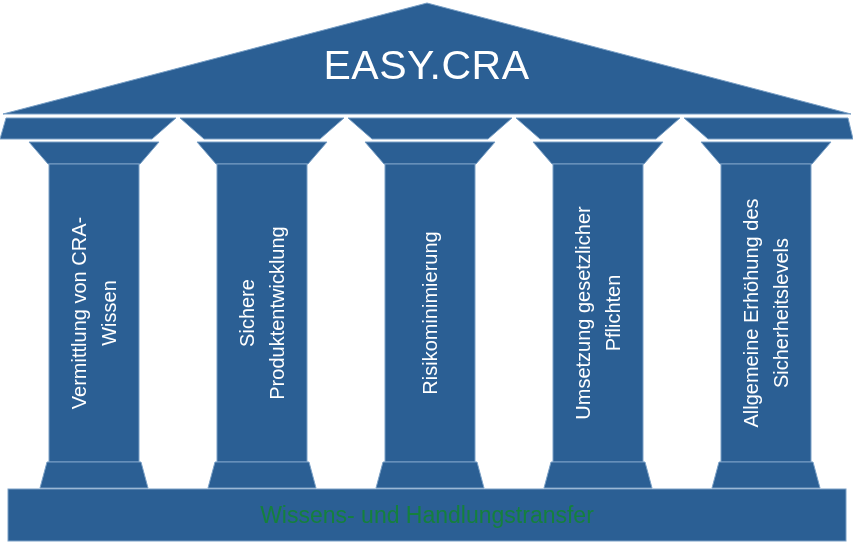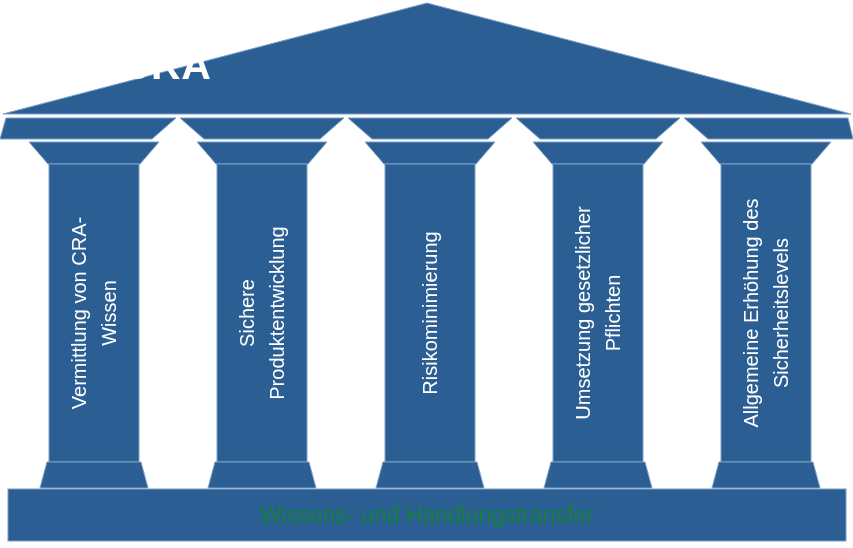--- a/index.html
+++ b/index.html
@@ -25,23 +25,24 @@
   .shape {
     fill: #2b5f94;
     stroke: #7aa0c6;
     stroke-width: 1;
   }
   .pediment-title {
     position: absolute;
     top: 45px;
     left: 0;
     width: 853px;
+    text-align: center;
     color: #ffffff;
     font-size: 41px;
-    font-weight: bold;
+    font-weight: normal;
     letter-spacing: 0.5px;
     line-height: 1;
   }
   .pillar-label {
     position: absolute;
     top: 313px;
     width: 292px;
     transform: translate(-50%, -50%) rotate(-90deg);
     text-align: center;
     color: #ffffff;

